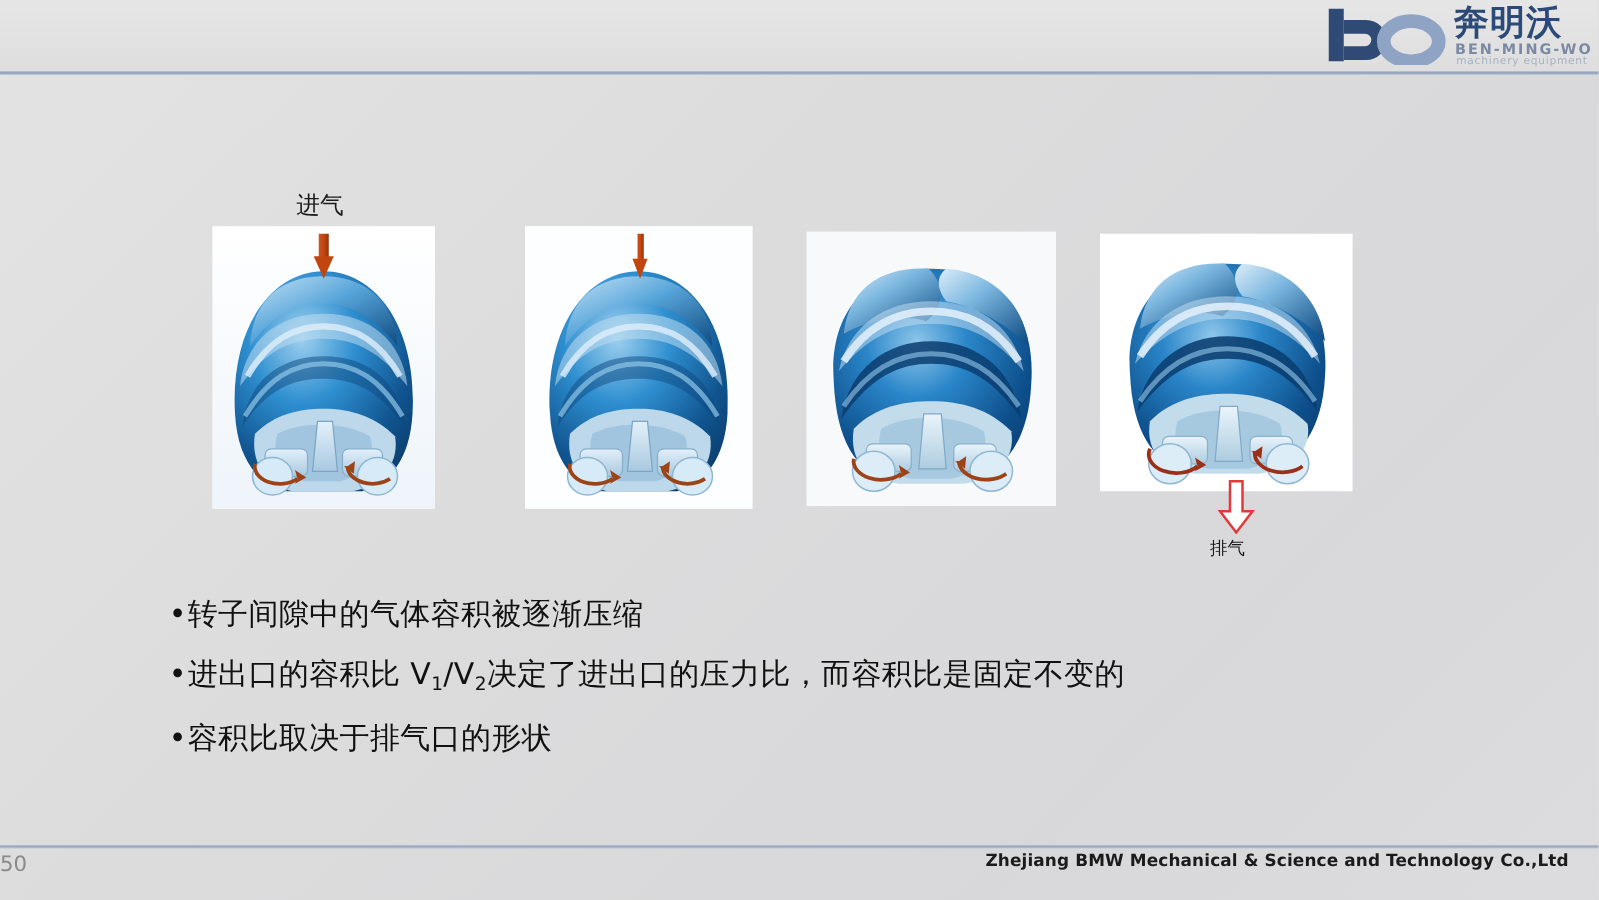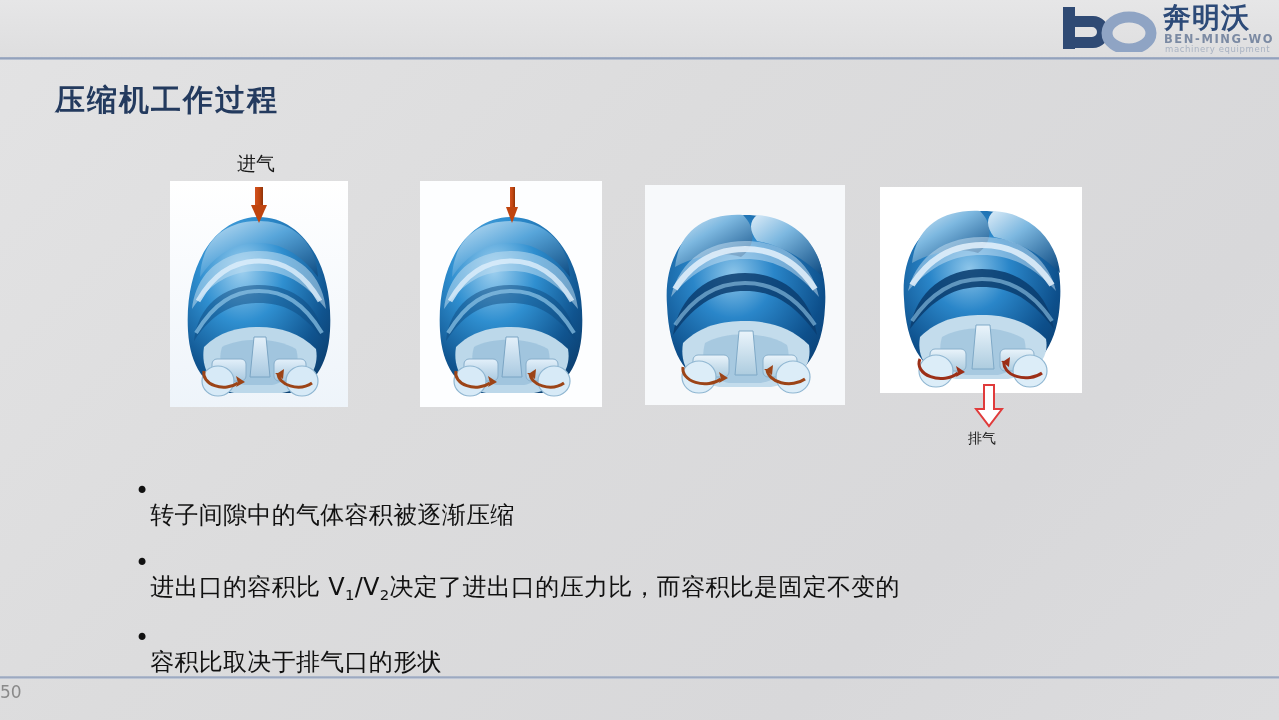--- a/index.html
+++ b/index.html
@@ -184,21 +184,21 @@
     line-height: 30px;
     margin-bottom: 18px;
     white-space: nowrap;
   }
   .bullet .dot {
     font-size: 24px;
     line-height: 30px;
     margin-right: 1px;
     color: #111111;
   }
-  .bullet .txt { letter-spacing: 0.3px; margin-top: 24px; }
+  .bullet .txt { letter-spacing: 0.3px; }
   .bullet sub {
     font-size: 0.62em;
     vertical-align: baseline;
     position: relative;
     top: 0.32em;
   }
 
   
   .footer-rule {
     position: absolute;
@@ -240,21 +240,20 @@
       <path d="M6 3 L6 45 L18 45 L18 3 Z" fill="#2f4a74"></path>
       <path d="M18 12 L36 12 A16 16 0 0 1 36 44 L18 44 L18 33 L35 33 A5 5 0 0 0 35 23 L18 23 Z" fill="#2f4a74"></path>
 
       <ellipse cx="72" cy="29" rx="22" ry="16" fill="none" stroke="#8fa4c4" stroke-width="11"></ellipse>
     </svg>
     <div class="logo-cn">奔明沃</div>
     <div class="logo-en">BEN-MING-WO</div>
     <div class="logo-sub">machinery equipment</div>
   </div>
 
-  <div class="page-title">压缩机工作过程</div>
 
   <div class="stage">
 
     <div class="intake-label">进气</div>
     <div class="exhaust-label">排气</div>
 
     <div class="fig framed" style="left:170px; top:41px; width:178px; height:226px;">
       <svg class="canvas" viewBox="0 0 178 226">
         <defs>
           <linearGradient id="g1bg" x1="0" y1="0" x2="0" y2="1">
@@ -458,14 +457,15 @@
     </div>
 
     <div class="bullet">
       <span class="dot">•</span>
       <span class="txt">容积比取决于排气口的形状</span>
     </div>
   </div>
 
   <div class="footer-rule"></div>
   <div class="page-number">50</div>
+  <div class="footer-company">Zhejiang BMW Mechanical &amp; Science and Technology Co.,Ltd</div>
 
 </div>
 
 </body></html>

